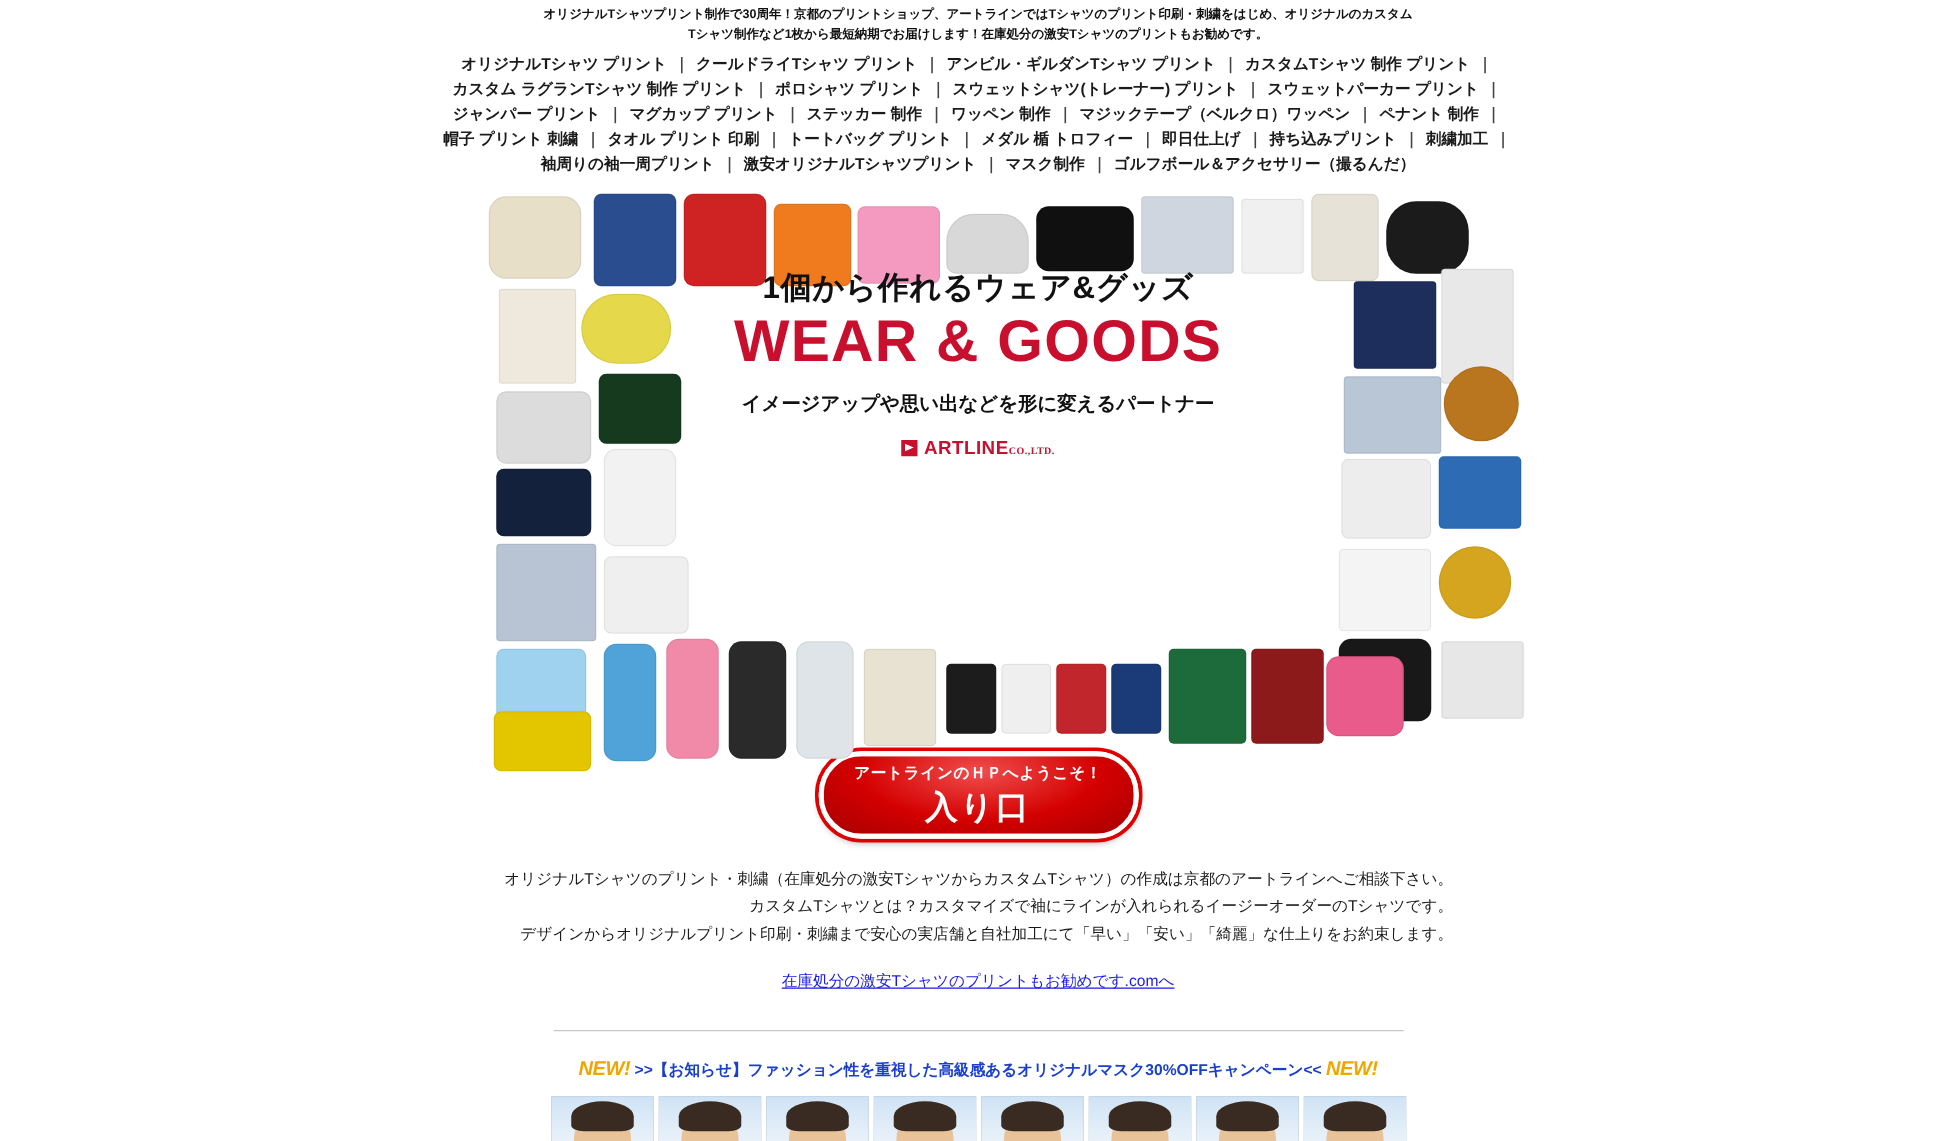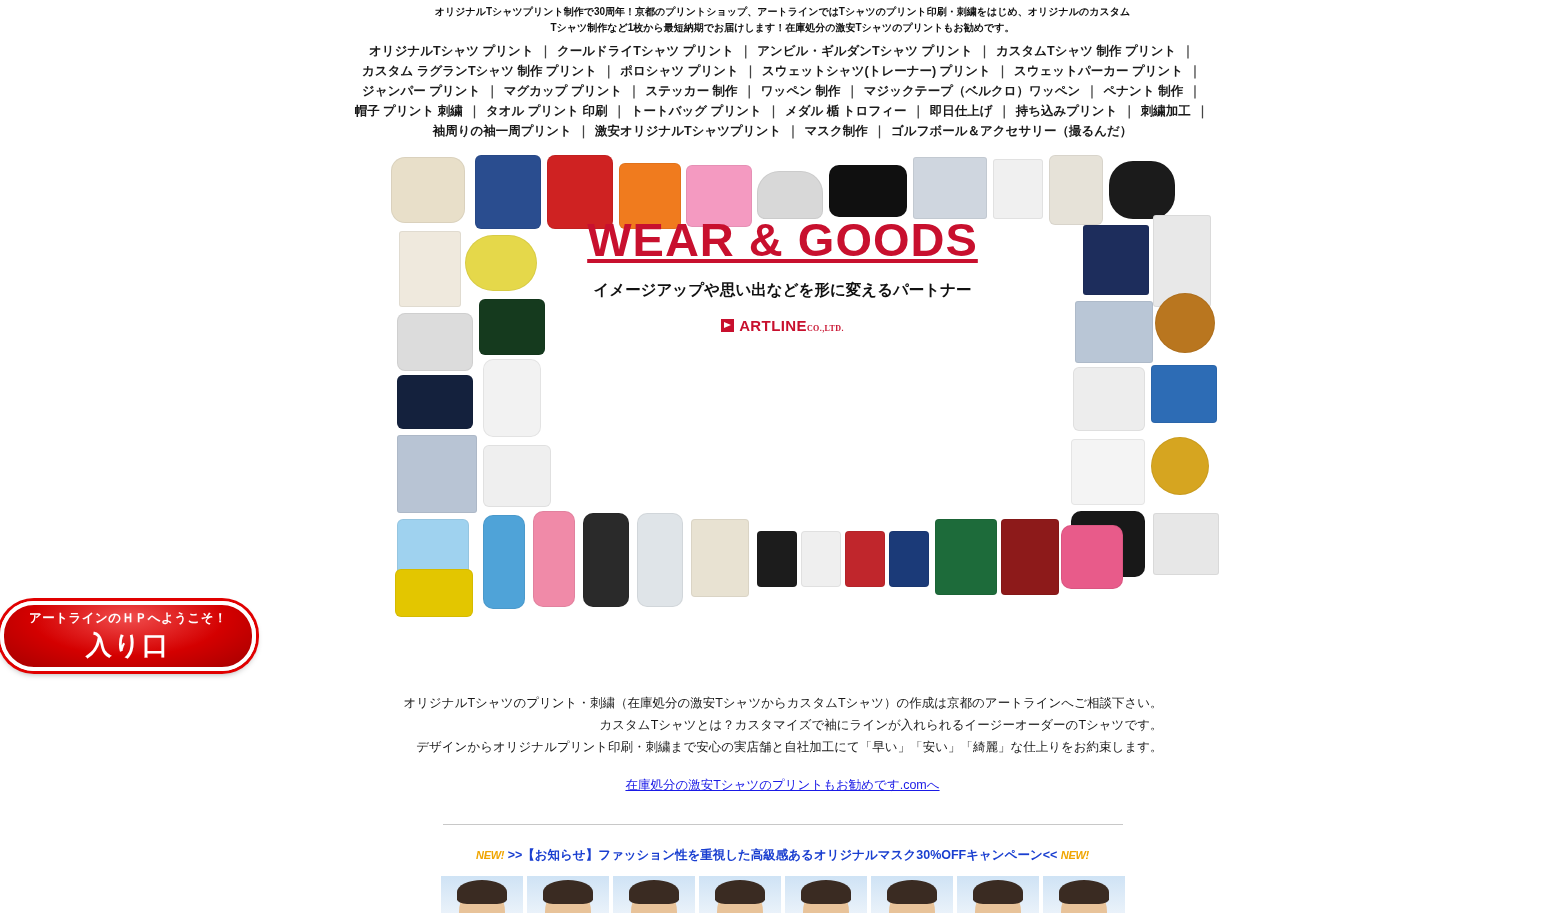--- a/index.html
+++ b/index.html
@@ -80,21 +80,20 @@
     line-height: 1.02;
     margin-top: 10px;
   }
   .hero-title2 {
     font-size: 47px;
     font-weight: bold;
     color: #c8102e;
     letter-spacing: 1px;
     line-height: 1.05;
     margin-top: 2px;
-    text-decoration: underline;
   }
   .hero-sub2 {
     font-size: 15.5px;
     font-weight: bold;
     color: #111;
     margin-top: 16px;
   }
   .hero-logo {
     margin-top: 16px;
     display: inline-flex;
@@ -135,21 +134,21 @@
   }
   .it.photo {
     background: #d9d9d9;
     box-shadow: inset 0 0 0 1px rgba(0,0,0,0.06);
   }
 
   
   .enter-wrap {
     margin-top: 28px;
     display: flex;
-    justify-content: flex-start;
+    justify-content: center;
   }
   .enter-btn {
     width: 248px;
     height: 62px;
     border-radius: 34px;
     background: radial-gradient(ellipse at 50% 20%, #f04d4d 0%, #d40000 55%, #a50000 100%);
     border: 4px solid #ffffff;
     box-shadow: 0 0 0 3px #e10000, 0 3px 6px rgba(0,0,0,0.35);
     color: #ffffff;
     display: flex;
@@ -199,21 +198,21 @@
 
   
   .news {
     margin-top: 22px;
     text-align: center;
     font-size: 12.5px;
     font-weight: bold;
   }
   .news .newbadge {
     color: #f0a500;
-    font-size: 11px;
+    font-size: 16px;
     font-style: italic;
     font-weight: bold;
     letter-spacing: -0.3px;
     margin-top: 36px;
   }
   .news .arrows {
     color: #1a3fd0;
   }
   .news a {
     color: #1a3fd0;
@@ -315,20 +314,21 @@
       <div class="it photo" style="left:308px;top:366px;width:58px;height:78px;background:#e8e2d2;border-radius:4px;"></div>
       <div class="it photo" style="left:374px;top:378px;width:40px;height:56px;background:#1c1c1c;border-radius:4px;"></div>
       <div class="it photo" style="left:418px;top:378px;width:40px;height:56px;background:#efefef;border-radius:4px;"></div>
       <div class="it photo" style="left:462px;top:378px;width:40px;height:56px;background:#c0262c;border-radius:4px;"></div>
       <div class="it photo" style="left:506px;top:378px;width:40px;height:56px;background:#1b3a78;border-radius:4px;"></div>
       <div class="it photo" style="left:552px;top:366px;width:62px;height:76px;background:#1d6b3a;border-radius:4px;"></div>
       <div class="it photo" style="left:618px;top:366px;width:58px;height:76px;background:#8d1a1a;border-radius:4px;"></div>
       <div class="it photo" style="left:678px;top:372px;width:62px;height:64px;background:#e85b8a;border-radius:10px;"></div>
 
       <div class="hero-center">
+        <div class="hero-sub1">1個から作れるウェア&amp;グッズ</div>
         <div class="hero-title2">WEAR &amp; GOODS</div>
         <div class="hero-sub2">イメージアップや思い出などを形に変えるパートナー</div>
         <div class="hero-logo">
           <span class="mark"></span>
           <span class="lg"><span>ARTLINE</span><small>CO.,LTD.</small></span>
         </div>
       </div>
     </div>
   </div>
 

